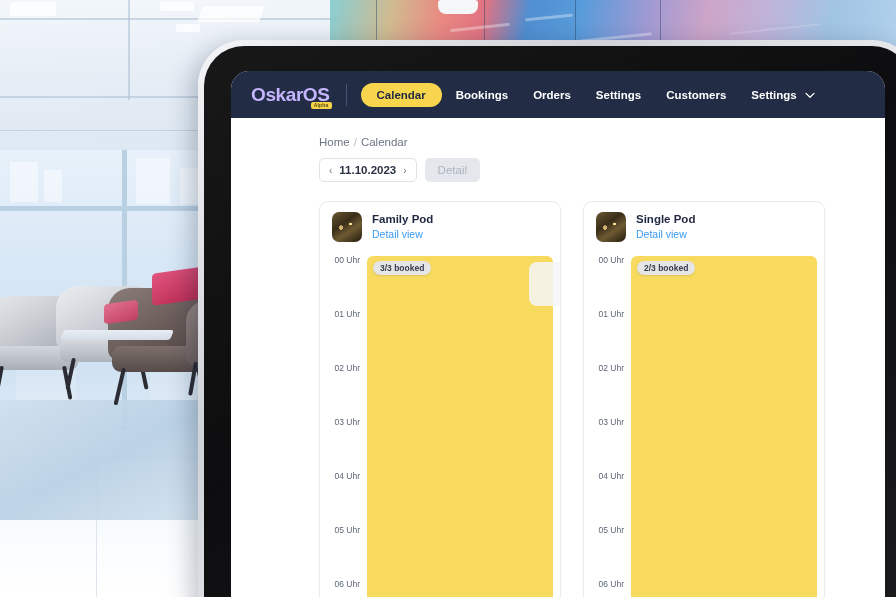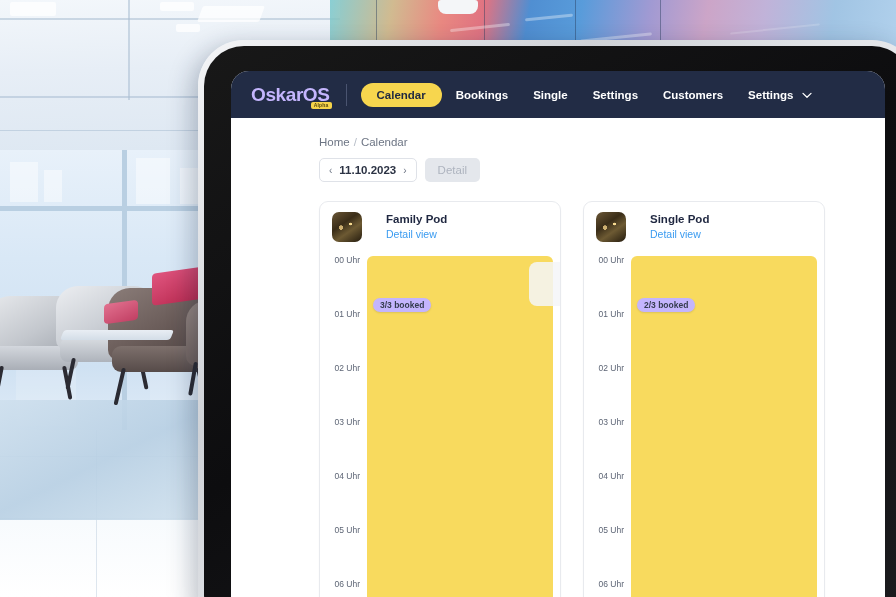--- a/index.html
+++ b/index.html
@@ -129,21 +129,21 @@
   .todaybtn{
     background:#e4e7ec;color:#aeb4bf;font-size:11.5px;border-radius:5px;padding:6px 13px;
     border:none;font-family:"Liberation Sans", sans-serif;
   }
 
   .cards{display:flex;gap:22px;padding:19px 0 0 88px;}
   .card{
     width:240px;border:1px solid #e8eaee;border-radius:9px;background:#fff;
     overflow:hidden;box-shadow:0 1px 2px rgba(30,40,60,.03);
   }
-  .card-head{display:flex;align-items:center;gap:24px;padding:10px 12px 9px 12px;}
+  .card-head{display:flex;align-items:center;gap:10px;padding:10px 12px 9px 12px;}
   .thumb{
     width:30px;height:30px;border-radius:7px;flex:none;
     background:
       radial-gradient(circle at 62% 40%,rgba(255,226,150,.95) 0 5%,rgba(0,0,0,0) 6%),
       radial-gradient(circle at 30% 52%,rgba(250,215,140,.75) 0 8%,rgba(0,0,0,0) 9%),
       linear-gradient(145deg,#6b5736 0%,#3a2d18 38%,#6d5a33 62%,#241b0e 100%);
   }
   .card-title{font-size:11.5px;font-weight:bold;color:#1f2740;line-height:1.25;}
   .card-link{font-size:10.5px;color:#3a9bf0;line-height:1.45;}
   .grid{display:flex;padding:0 0 0 0;position:relative;}
@@ -151,24 +151,23 @@
   .hour{
     height:54px;font-size:8.5px;color:#5d6575;text-align:right;padding-right:6px;
     line-height:1;
   }
   .hour:first-child{padding-top:5px;}
   .slot{
     flex:1;margin:5px 7px 0 1px;background:#f8da5e;border-radius:6px 6px 0 0;
     position:relative;min-height:340px;
   }
   .badge{
-    position:absolute;left:6px;top:5px;background:#c4b5fd;color:#343c4e;
+    position:absolute;left:6px;top:5px;background:#e5e5e5;color:#343c4e;
     font-size:8.5px;font-weight:bold;border-radius:9px;padding:2px 7px;
     box-shadow:0 1px 2px rgba(20,30,50,.12);
-    margin-top:37px;
   }
   .ghost{
     position:absolute;right:-62px;top:6px;width:86px;height:44px;border-radius:8px;
     background:rgba(245,246,248,.85);
   }
 </style>
 </head>
 <body>
 
 <div class="stage">
@@ -279,21 +278,21 @@
         <div class="logo-div"></div>
 
         <div class="nav">
           <div class="nav-item active">
             <span>Calendar</span>
           </div>
           <div class="nav-item">
             <span>Bookings</span>
           </div>
           <div class="nav-item">
-            <span>Single</span>
+            <span>Orders</span>
           </div>
           <div class="nav-item">
             <span>Settings</span>
           </div>
           <div class="nav-item">
             <span>Customers</span>
           </div>
           <div class="nav-item">
             <span>Settings</span>
             <span class="nav-caret">

